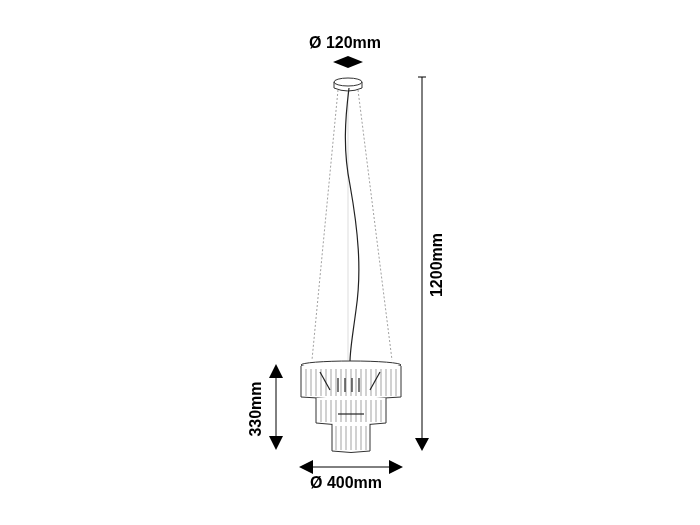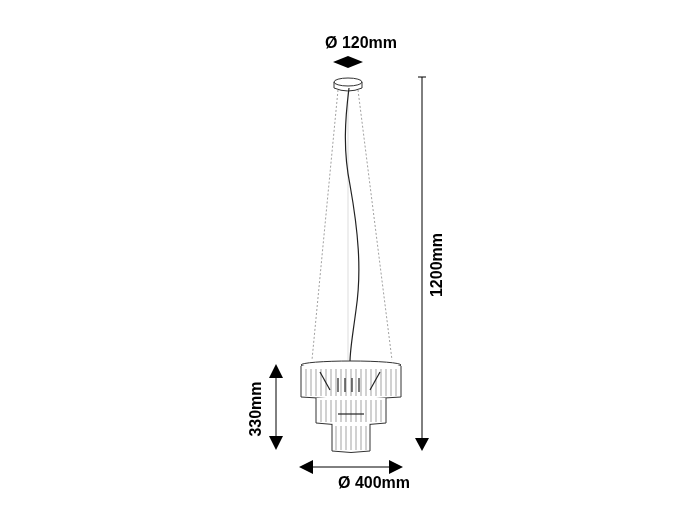--- a/index.html
+++ b/index.html
@@ -103,16 +103,16 @@
     <polygon points="269,436 283,436 276,450" fill="#000"></polygon>
   </g>
 
   <g>
     <polygon points="299,467 313,460 313,474" fill="#000"></polygon>
     <line x1="311" y1="467" x2="389" y2="467" stroke="#000" stroke-width="1"></line>
     <polygon points="403,467 389,460 389,474" fill="#000"></polygon>
   </g>
 </svg>
 
-<div class="label" style="left:325px; top:34px;">Ø 120mm</div>
+<div class="label" style="left:309px; top:34px;">Ø 120mm</div>
 <div class="label vlabel" style="left:402px; top:256px; width:70px; text-align:center;">1200mm</div>
 <div class="label vlabel" style="left:224px; top:400px; width:64px; text-align:center;">330mm</div>
-<div class="label" style="left:310px; top:474px;margin-left:28px;">Ø 400mm</div>
+<div class="label" style="left:310px; top:474px;">Ø 400mm</div>
 
 </body></html>

